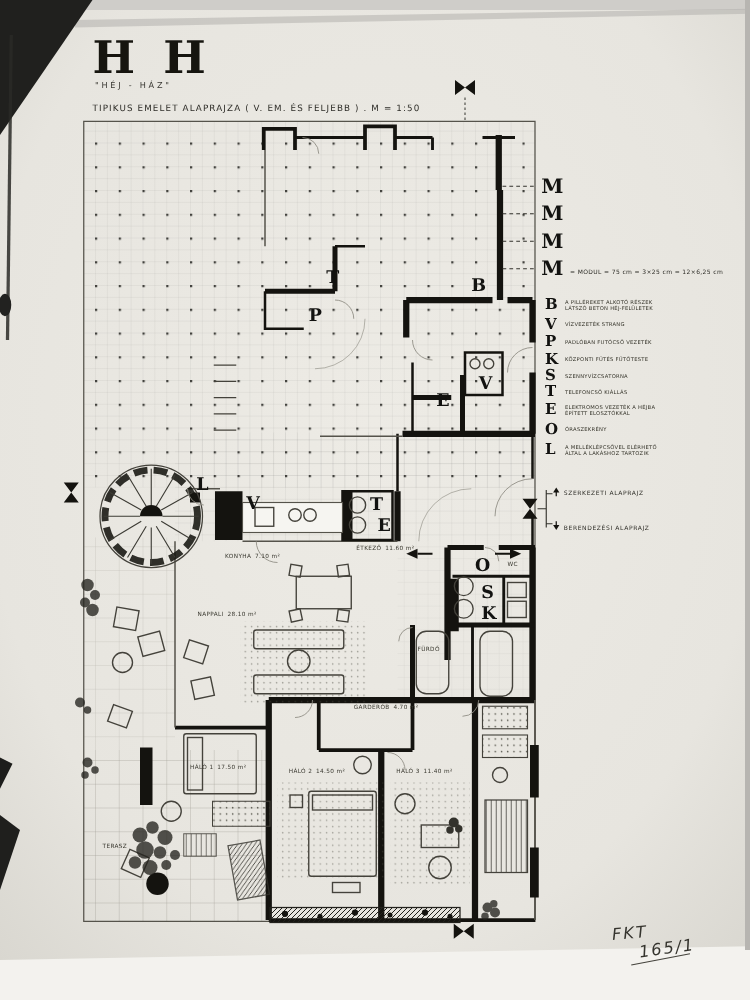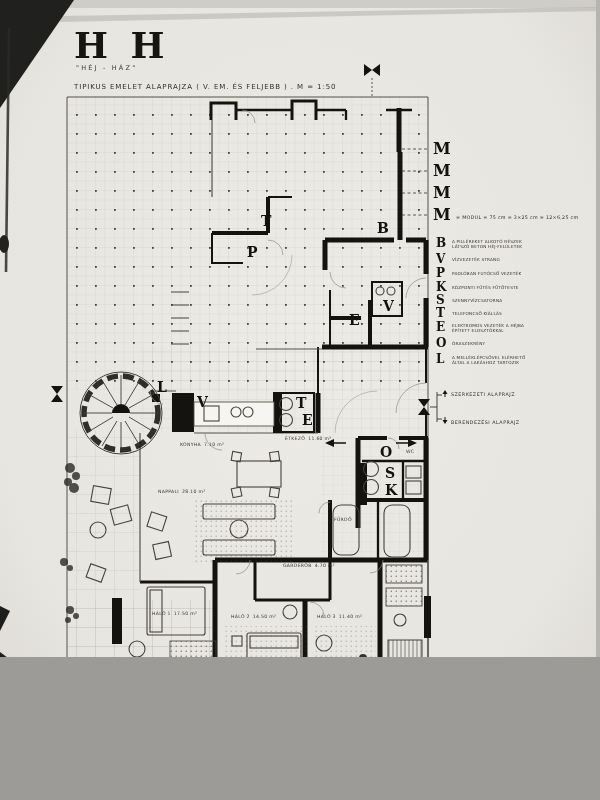--- a/index.html
+++ b/index.html
@@ -1,16 +1,16 @@
 <!DOCTYPE html>
 <html><head>
 <meta charset="utf-8">
 <style>
   html,body{margin:0;padding:0;background:#9d9b97;}
-  .scene{position:relative;width:600px;height:657px;overflow:hidden;background:#c1bfbb;}
+  .scene{position:relative;width:600px;height:800px;overflow:hidden;background:#c1bfbb;}
   svg{display:block;}
   
   .logo-text{font-family:"DejaVu Serif",serif;font-weight:bold;font-size:36px;letter-spacing:5px;fill:#16150f;}
   .logo-sub{font-family:"DejaVu Sans",sans-serif;font-size:6.5px;letter-spacing:2.2px;fill:#3a3933;}
   .title-text{font-family:"DejaVu Sans",sans-serif;font-size:7px;letter-spacing:0.9px;fill:#2e2d28;}
   .marker-letter{font-family:"DejaVu Serif",serif;font-weight:bold;font-size:14px;fill:#121210;}
   .m-letter{font-family:"DejaVu Serif",serif;font-weight:bold;font-size:16px;fill:#121210;}
   .lg-letter{font-family:"DejaVu Serif",serif;font-weight:bold;font-size:12px;fill:#121210;}
   .lg-desc{font-family:"DejaVu Sans",sans-serif;font-size:4.2px;letter-spacing:0.2px;fill:#343329;}
   .room-label{font-family:"DejaVu Sans",sans-serif;font-size:4.6px;letter-spacing:0.3px;fill:#3a3930;}

